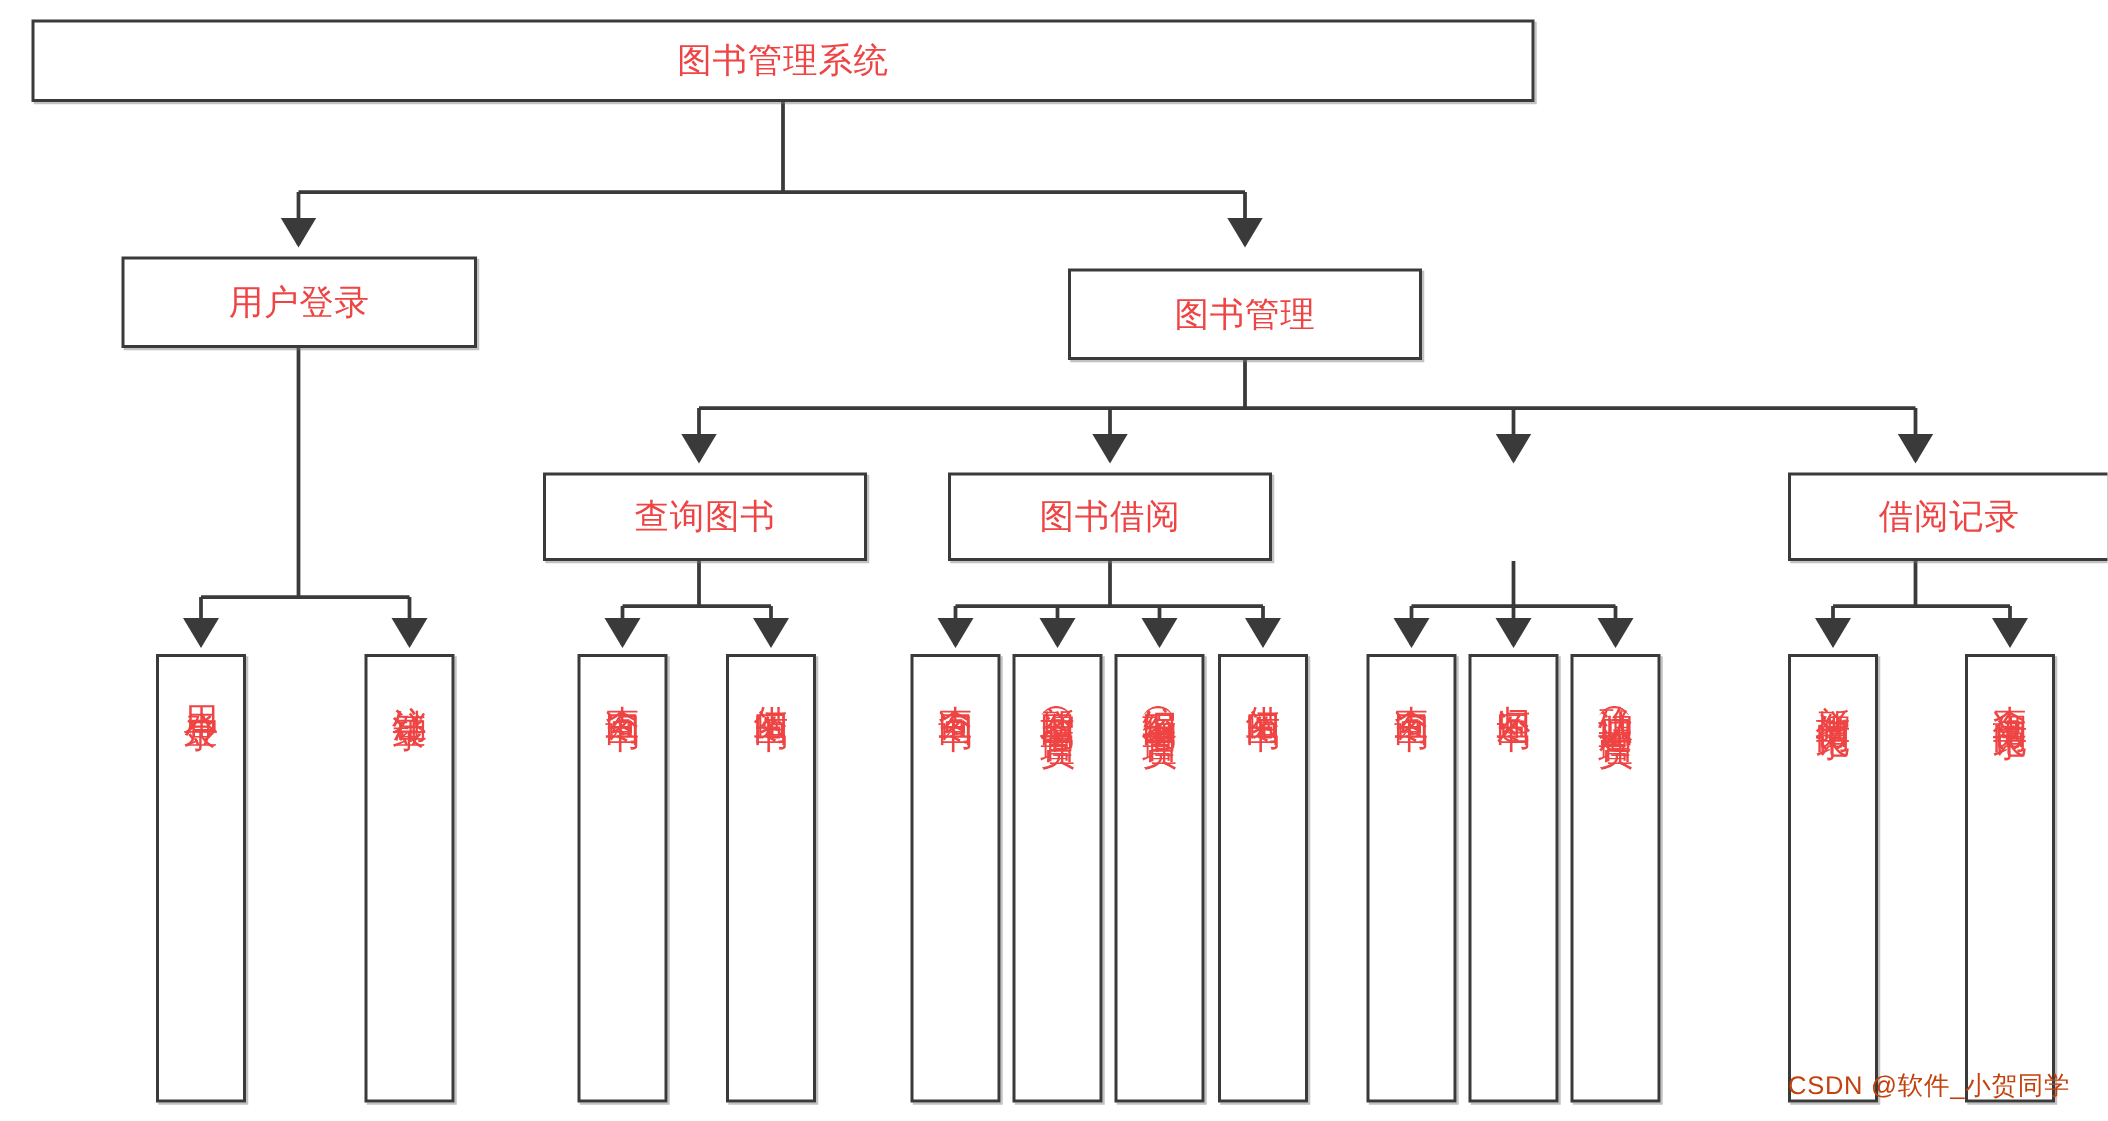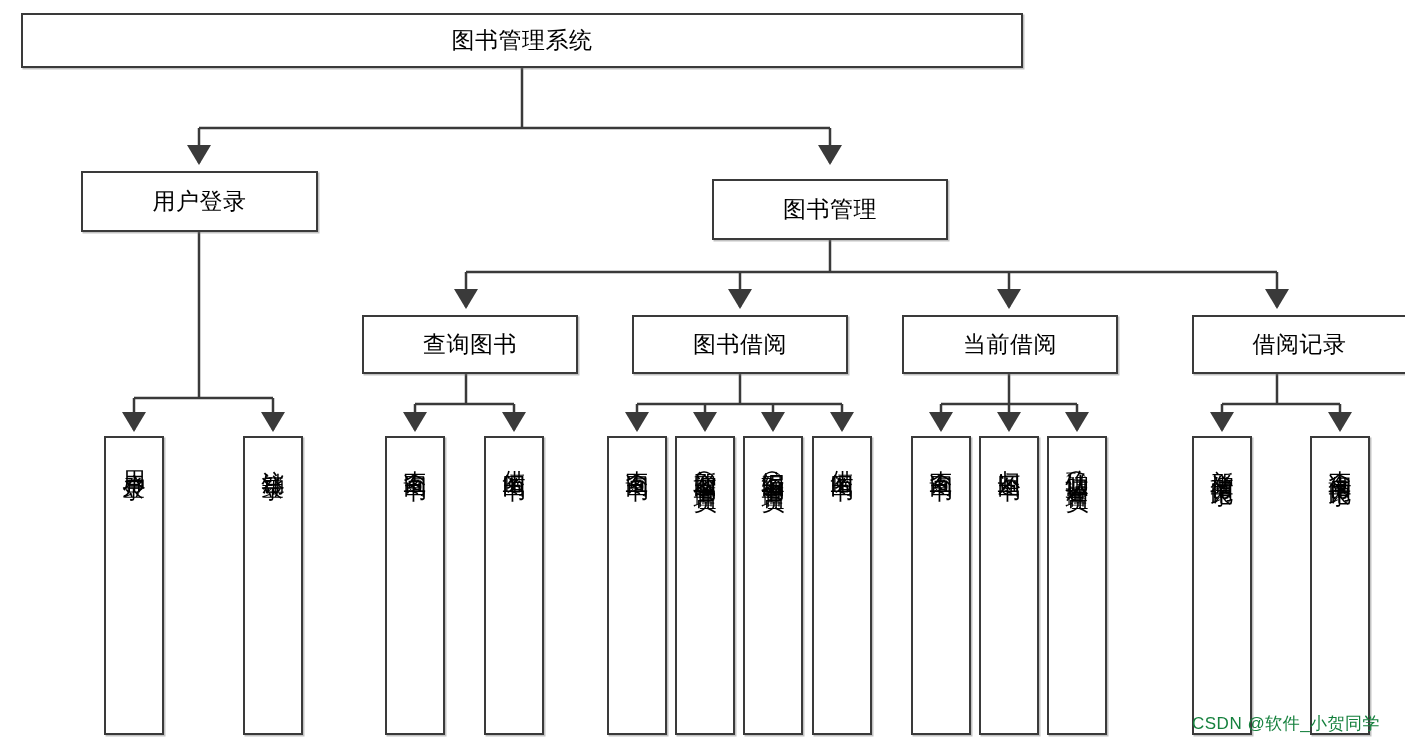--- a/index.html
+++ b/index.html
@@ -31,21 +31,21 @@
     position: absolute;
     box-sizing: border-box;
     background: #ffffff;
     border: 2.5px solid #3a3a3a;
     display: flex;
     align-items: center;
     justify-content: center;
     box-shadow: 1.5px 1.5px 0 0 rgba(120,120,120,0.45);
   }
   .node-label {
-    color: #000000;
+    color: #ef4444;
     letter-spacing: 0.5px;
     white-space: pre;
     text-align: center;
   }
   .node.horizontal .node-label {
     font-size: 23px;
     line-height: 1.1;
   }
   .node.vertical {
     align-items: flex-start;
@@ -57,21 +57,21 @@
     font-size: 23px;
     line-height: 1.35;
     letter-spacing: 3px;
     max-height: 100%;
   }
   .watermark {
     position: absolute;
     left: 1192px;
     top: 712px;
     font-size: 17px;
-    color: #15803d;
+    color: #c2410c;
     white-space: pre;
     letter-spacing: 0.5px;
   }
 </style>
 </head>
 <body>
 
 <div id="diagram-root">
 
   <svg class="edges" viewBox="0 0 1405 747" preserveAspectRatio="none">
@@ -135,23 +135,20 @@
   <div class="node horizontal" style="left:712px; top:179px; width:236px; height:61px;">
     <span class="node-label">图书管理</span>
   </div>
 
   <div class="node horizontal" style="left:362px; top:315px; width:216px; height:59px;">
     <span class="node-label">查询图书</span>
   </div>
   <div class="node horizontal" style="left:632px; top:315px; width:216px; height:59px;">
     <span class="node-label">图书借阅</span>
   </div>
-  <div class="node horizontal" style="left:902px; top:315px; width:216px; height:59px;">
-    <span class="node-label">当前借阅</span>
-  </div>
   <div class="node horizontal" style="left:1172px; top:315px; width:215px; height:59px;margin-left:20px;">
     <span class="node-label">借阅记录</span>
   </div>
 
   <div class="node vertical" style="left:104px; top:436px; width:60px; height:299px;">
     <span class="node-label">用户登录</span>
   </div>
   <div class="node vertical" style="left:243px; top:436px; width:60px; height:299px;">
     <span class="node-label">注销登录</span>
   </div>

